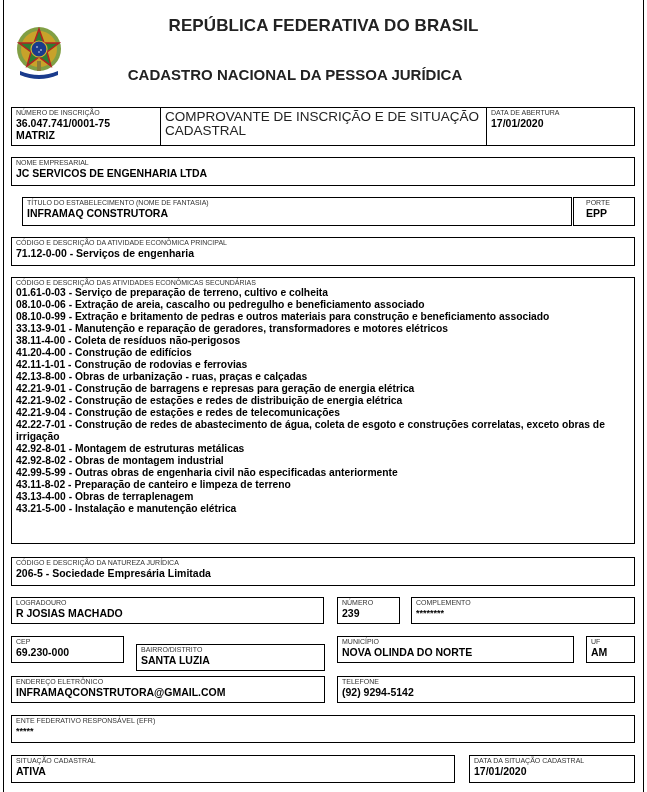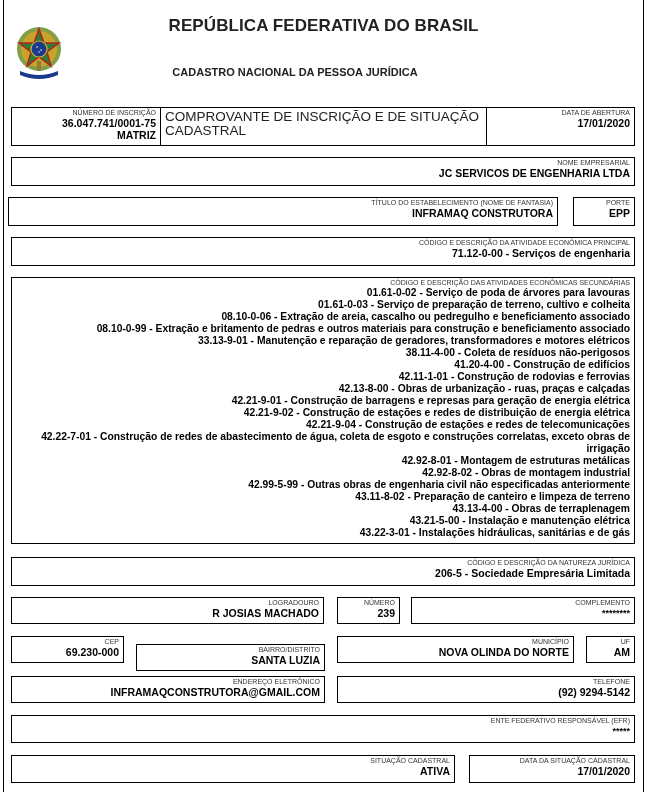--- a/index.html
+++ b/index.html
@@ -4,22 +4,22 @@
   <style>
     html, body { margin: 0; padding: 0; background: #fff; }
     body { width: 647px; height: 792px; position: relative; overflow: hidden;
            font-family: "Liberation Sans", sans-serif; color: #000; }
     .page { position: absolute; left: 3px; top: 0; width: 639px; height: 800px;
             border-left: 1px solid #000; border-right: 1px solid #000; }
     .crest { position: absolute; left: 14px; top: 25px; width: 50px; height: 56px; }
     .h1 { position: absolute; left: 0; width: 647px; text-align: center; top: 16px;
           font-size: 17px; font-weight: bold; color: #222; letter-spacing: 0.1px; }
     .h2 { position: absolute; left: 0; width: 590px; text-align: center; top: 66px;
-          font-size: 11px; font-weight: bold; color: #222; }
-    .box { position: absolute; border: 1px solid #000; box-sizing: border-box; padding: 1px 4px 0 4px; text-align: right; }
+          font-size: 15px; font-weight: bold; color: #222; }
+    .box { position: absolute; border: 1px solid #000; box-sizing: border-box; padding: 1px 4px 0 4px; }
     .lbl { font-size: 7px; color: #333; line-height: 8px; white-space: nowrap; text-transform: uppercase; }
     .val { font-size: 10.5px; font-weight: bold; line-height: 12px; white-space: nowrap; }
     .val.small { font-size: 9px; }
     .title-box { text-align: left; font-size: 13.5px; color: #222; line-height: 14px; padding-top: 2px; }
     .list .item { font-size: 10.3px; font-weight: bold; line-height: 12px; white-space: normal; }
   </style>
 </head>
 <body>
 
 <div class="page"></div>
@@ -51,56 +51,54 @@
 <div class="box" style="left:486px; top:107px; width:149px; height:39px;">
   <div class="lbl">DATA DE ABERTURA</div>
   <div class="val">17/01/2020</div>
 </div>
 
 <div class="box" style="left:11px; top:157px; width:624px; height:29px;">
   <div class="lbl">NOME EMPRESARIAL</div>
   <div class="val">JC SERVICOS DE ENGENHARIA LTDA</div>
 </div>
 
-<div class="box" style="left:8px; top:197px; width:550px; height:29px;">
+<div class="box" style="left:22px; top:197px; width:550px; height:29px;">
   <div class="lbl">TÍTULO DO ESTABELECIMENTO (NOME DE FANTASIA)</div>
   <div class="val">INFRAMAQ CONSTRUTORA</div>
 </div>
 <div class="box" style="left:573px; top:197px; width:62px; height:29px;padding-left:12px;">
   <div class="lbl">PORTE</div>
   <div class="val">EPP</div>
 </div>
 
 <div class="box" style="left:11px; top:237px; width:624px; height:29px;">
   <div class="lbl">CÓDIGO E DESCRIÇÃO DA ATIVIDADE ECONÔMICA PRINCIPAL</div>
   <div class="val">71.12-0-00 - Serviços de engenharia</div>
 </div>
 
 <div class="box list" style="left:11px; top:277px; width:624px; height:267px;">
   <div class="lbl">CÓDIGO E DESCRIÇÃO DAS ATIVIDADES ECONÔMICAS SECUNDÁRIAS</div>
-  <div class="item">01.61-0-02 - Serviço de poda de árvores para lavouras</div>
   <div class="item">01.61-0-03 - Serviço de preparação de terreno, cultivo e colheita</div>
   <div class="item">08.10-0-06 - Extração de areia, cascalho ou pedregulho e beneficiamento associado</div>
   <div class="item">08.10-0-99 - Extração e britamento de pedras e outros materiais para construção e beneficiamento associado</div>
   <div class="item">33.13-9-01 - Manutenção e reparação de geradores, transformadores e motores elétricos</div>
   <div class="item">38.11-4-00 - Coleta de resíduos não-perigosos</div>
   <div class="item">41.20-4-00 - Construção de edifícios</div>
   <div class="item">42.11-1-01 - Construção de rodovias e ferrovias</div>
   <div class="item">42.13-8-00 - Obras de urbanização - ruas, praças e calçadas</div>
   <div class="item">42.21-9-01 - Construção de barragens e represas para geração de energia elétrica</div>
   <div class="item">42.21-9-02 - Construção de estações e redes de distribuição de energia elétrica</div>
   <div class="item">42.21-9-04 - Construção de estações e redes de telecomunicações</div>
   <div class="item">42.22-7-01 - Construção de redes de abastecimento de água, coleta de esgoto e construções correlatas, exceto obras de irrigação</div>
   <div class="item">42.92-8-01 - Montagem de estruturas metálicas</div>
   <div class="item">42.92-8-02 - Obras de montagem industrial</div>
   <div class="item">42.99-5-99 - Outras obras de engenharia civil não especificadas anteriormente</div>
   <div class="item">43.11-8-02 - Preparação de canteiro e limpeza de terreno</div>
   <div class="item">43.13-4-00 - Obras de terraplenagem</div>
   <div class="item">43.21-5-00 - Instalação e manutenção elétrica</div>
-  <div class="item">43.22-3-01 - Instalações hidráulicas, sanitárias e de gás</div>
 </div>
 
 <div class="box" style="left:11px; top:557px; width:624px; height:29px;">
   <div class="lbl">CÓDIGO E DESCRIÇÃO DA NATUREZA JURÍDICA</div>
   <div class="val">206-5 - Sociedade Empresária Limitada</div>
 </div>
 
 <div class="box" style="left:11px; top:597px; width:313px; height:27px;">
   <div class="lbl">LOGRADOURO</div>
   <div class="val">R JOSIAS MACHADO</div>

